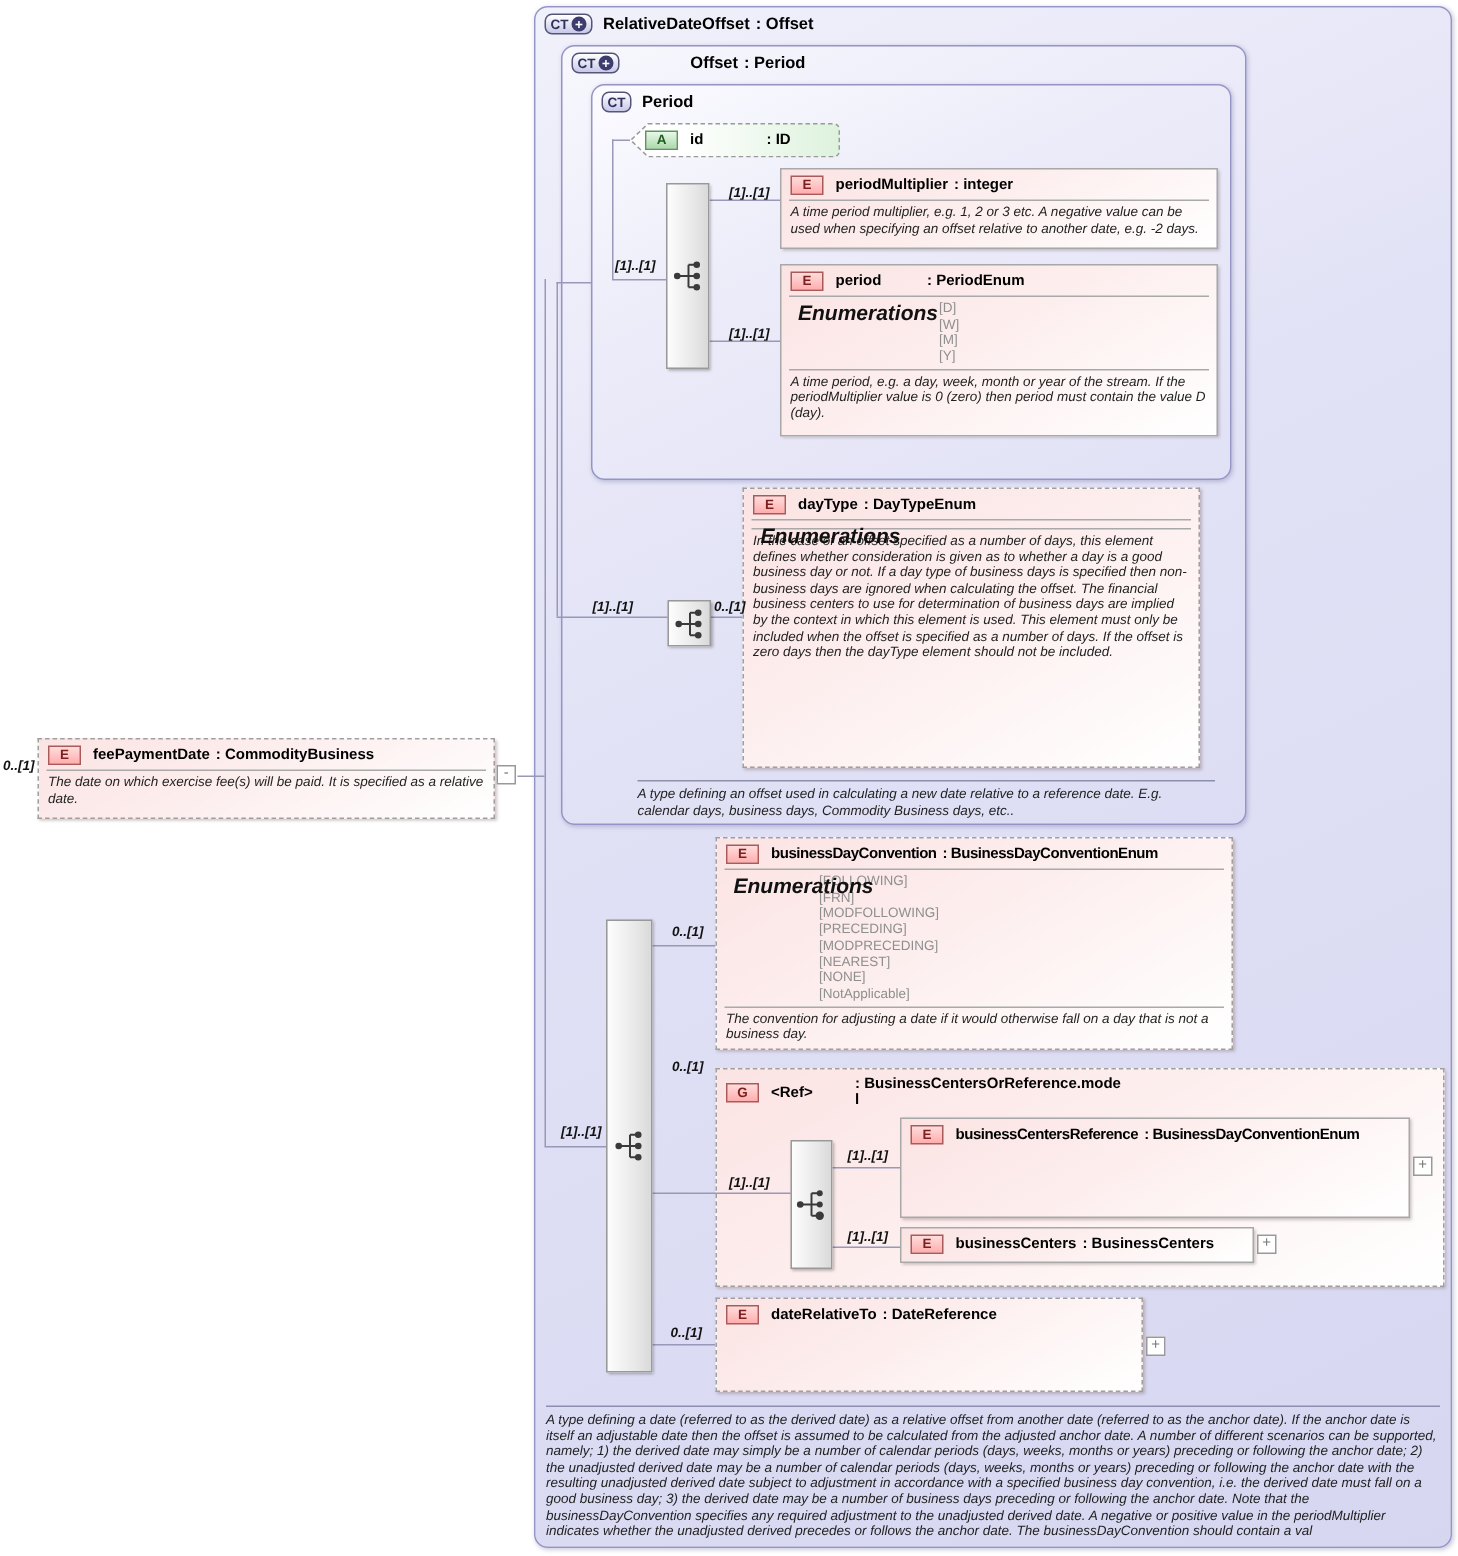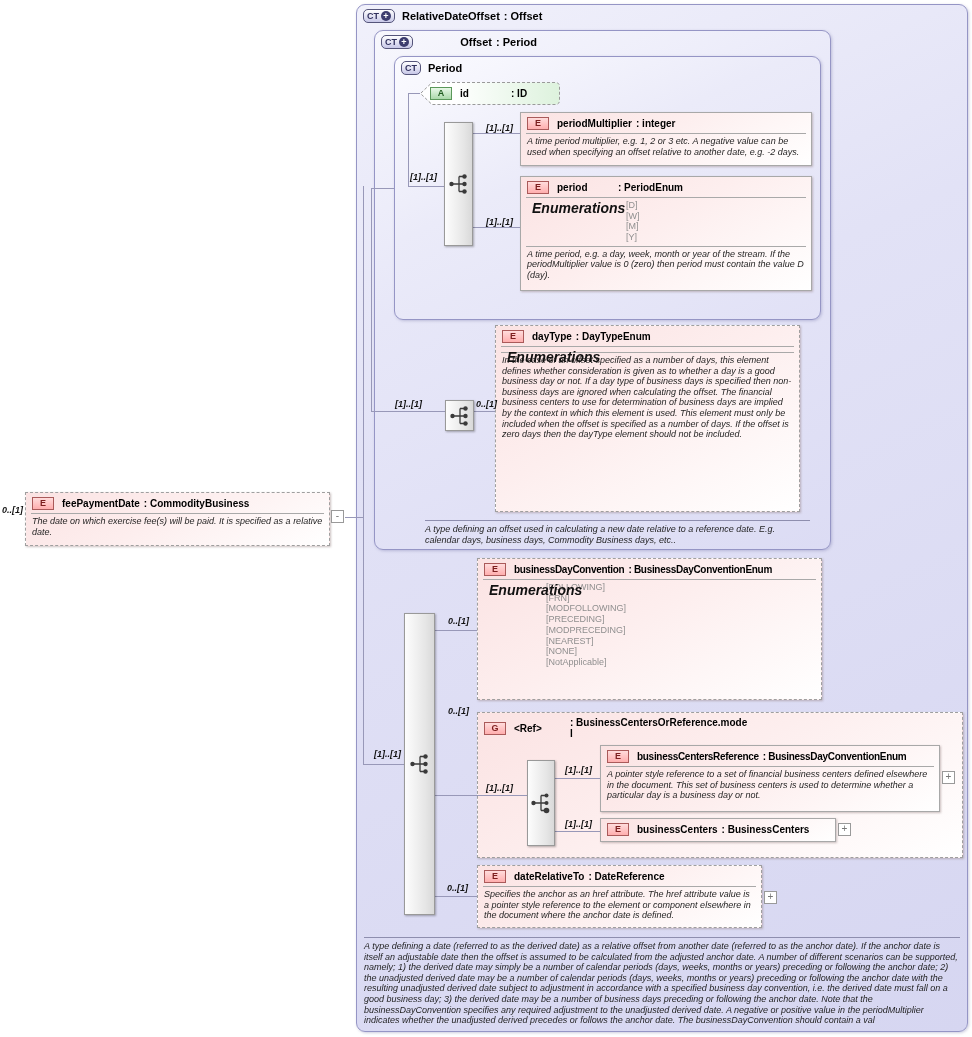--- a/index.html
+++ b/index.html
@@ -241,46 +241,45 @@
           <div>[FOLLOWING]</div>
           <div>[FRN]</div>
           <div>[MODFOLLOWING]</div>
           <div>[PRECEDING]</div>
           <div>[MODPRECEDING]</div>
           <div>[NEAREST]</div>
           <div>[NONE]</div>
           <div>[NotApplicable]</div>
         </div>
     </div>
+    <div class="ann">The convention for adjusting a date if it would otherwise fall on a day that is not a business day.</div>
   </div>
 
   <div class="el" style="left:600px;top:745px;width:340px;height:67px;">
     <div class="el-hdr">
       <span class="badge badge-e">E</span>
       <span class="nm tight">businessCentersReference</span>
       <span class="tp tight">: BusinessDayConventionEnum</span>
     </div>
-    <div class="ann">A pointer style reference to a set of financial business centers defined elsewhere in the document. This set of business centers is used to determine whether a particular day is a business day or not.</div>
   </div>
 
   <div class="el" style="left:600px;top:818px;width:236px;height:24px;">
     <div class="el-hdr">
       <span class="badge badge-e">E</span>
       <span class="nm">businessCenters</span>
       <span class="tp">: BusinessCenters</span>
     </div>
   </div>
 
   <div class="el dashed" style="left:477px;top:865px;width:285px;height:63px;">
     <div class="el-hdr">
       <span class="badge badge-e">E</span>
       <span class="nm">dateRelativeTo</span>
       <span class="tp">: DateReference</span>
     </div>
-    <div class="ann">Specifies the anchor as an href attribute. The href attribute value is a pointer style reference to the element or component elsewhere in the document where the anchor date is defined.</div>
   </div>
 
   <div class="card" style="left:2px;top:505px;">0..[1]</div>
   <div class="card" style="left:410px;top:172px;">[1]..[1]</div>
   <div class="card" style="left:486px;top:123px;">[1]..[1]</div>
   <div class="card" style="left:486px;top:217px;">[1]..[1]</div>
   <div class="card" style="left:395px;top:399px;">[1]..[1]</div>
   <div class="card" style="left:476px;top:399px;">0..[1]</div>
   <div class="card" style="left:374px;top:749px;">[1]..[1]</div>
   <div class="card" style="left:448px;top:616px;">0..[1]</div>

